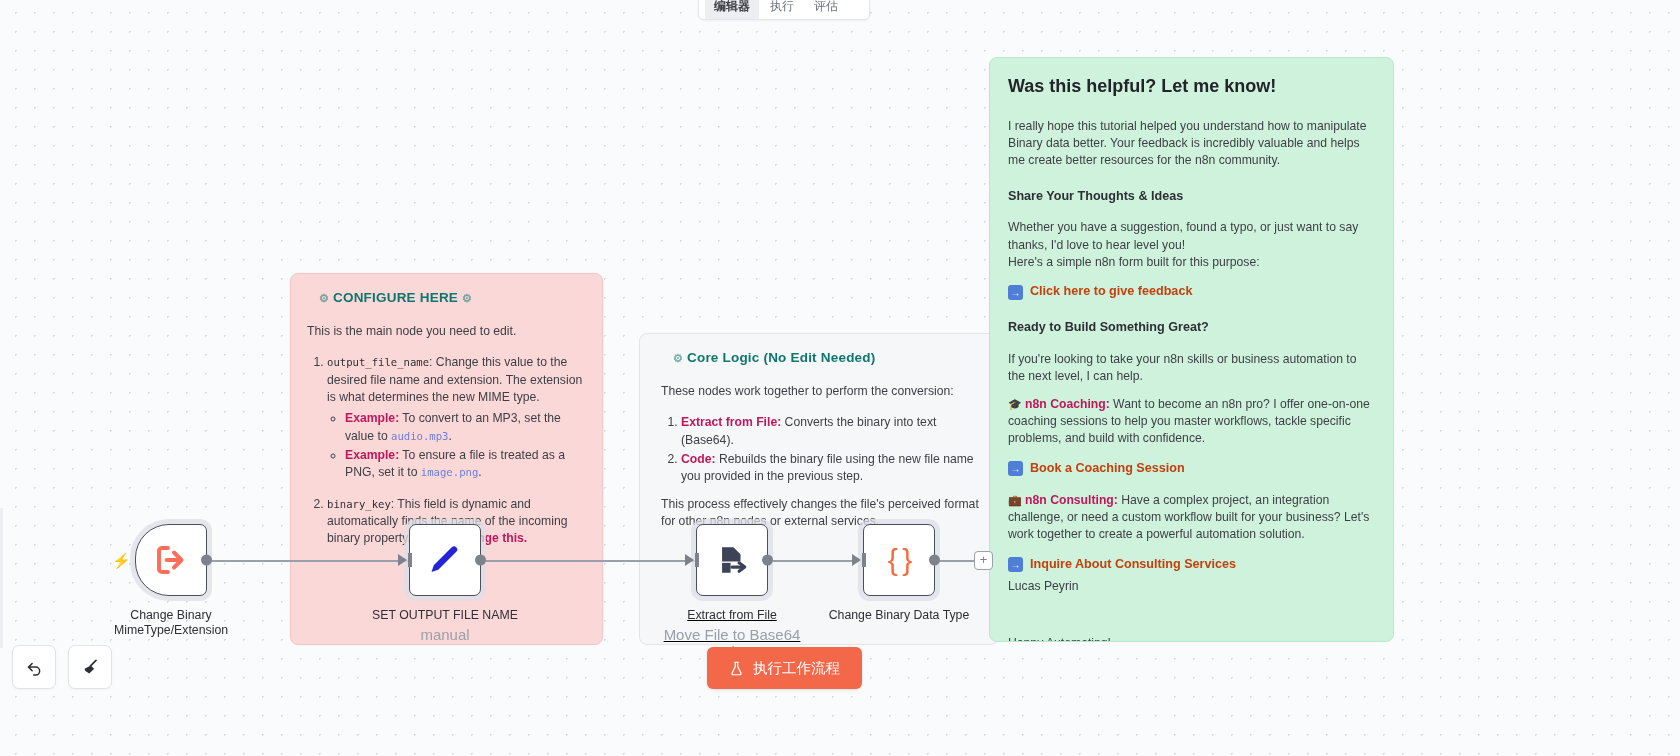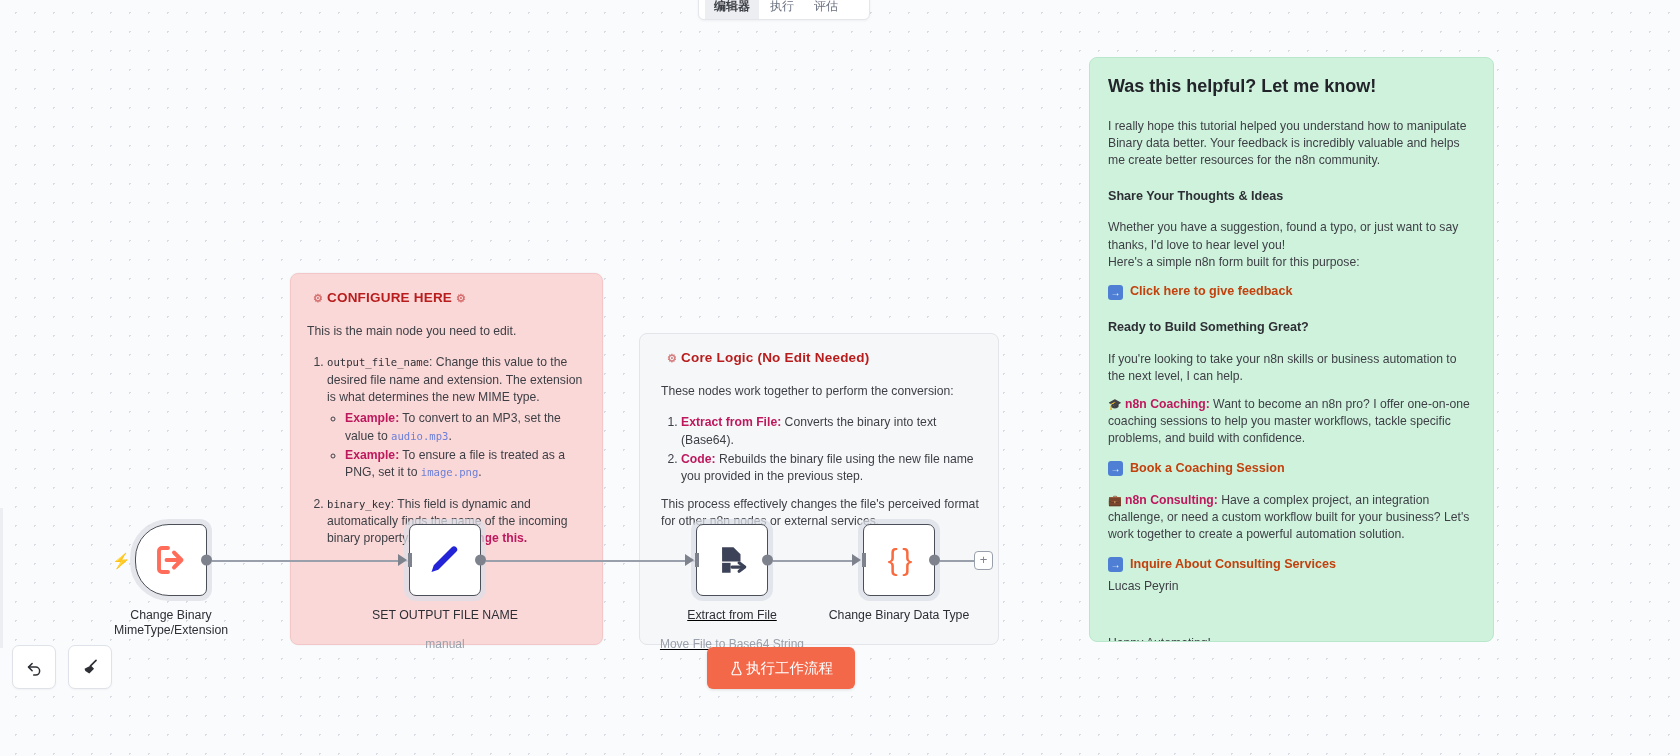--- a/index.html
+++ b/index.html
@@ -56,24 +56,24 @@
   }
   .sticky.white {
     background: #f6f7f9;
     border: 1px solid #e3e5ea;
   }
   .sticky.green {
     background: #cff2dd;
     border: 1px solid #b9e7cc;
   }
   .sticky h3 {
-    margin: 0 0 16px 6px;
+    margin: 0 0 16px 12px;
     font-size: 13.5px;
     font-weight: 700;
-    color: #b91c1c;
+    color: #0f766e;
     letter-spacing: .2px;
   }
   .sticky h1.big {
     margin: 0 0 18px 0;
     font-size: 18px;
     font-weight: 700;
     color: #22242a;
   }
   .sticky h4 {
     margin: 18px 0 14px 0;
@@ -121,22 +121,22 @@
   .node-box.trigger { border-radius: 34px 7px 7px 34px; }
   .node-label {
     margin-top: 12px;
     font-size: 12.3px;
     color: #2d2f35;
     line-height: 1.25;
     width: 150px;
     margin-left: auto; margin-right: auto;
   }
   .node-sub {
-    margin-top: 14px;
-    font-size: 12px;
+    margin-top: 3px;
+    font-size: 15px;
     color: #9aa0ab;
   }
   .bolt {
     position: absolute; left: -24px; top: 27px;
     color: #ff6d5a; font-size: 15px;
   }
   .dot-out {
     position: absolute; right: -5.5px; top: 50%;
     width: 11px; height: 11px; border-radius: 50%;
     background: #7d828c; transform: translateY(-50%);
@@ -179,21 +179,21 @@
     box-shadow: 0 1px 2px rgba(0,0,0,.04);
   }
   .exec-btn {
     position: absolute;
     left: 707px; top: 647px;
     height: 42px;
     background: #f4684a;
     border-radius: 6px;
     color: #fff;
     display: flex; align-items: center; justify-content: center;
-    gap: 2px;
+    gap: 9px;
     padding: 16px 22px;
     font-size: 14.5px;
     box-shadow: 0 1px 3px rgba(0,0,0,.12);
   }
   .left-edge {
     position: absolute; left: 0; top: 508px;
     width: 3px; height: 140px;
     background: #eceef2;
   }
 </style>
@@ -245,21 +245,21 @@
       <li>
         <b>Extract from File:</b><span> Converts the binary into text (Base64).</span>
       </li>
       <li>
         <b>Code:</b><span> Rebuilds the binary file using the new file name you provided in the previous step.</span>
       </li>
     </ol>
     <p class="note-sub">This process effectively changes the file's perceived format for other n8n nodes or external services.</p>
   </div>
 
-  <div class="sticky green" style="left:1089px; top:57px; width:405px; height:585px; padding:16px 18px;">
+  <div class="sticky green" style="left:989px; top:57px; width:405px; height:585px; padding:16px 18px;">
     <h1 class="big">Was this helpful? Let me know!</h1>
     <p>I really hope this tutorial helped you understand how to manipulate Binary data better. Your feedback is incredibly valuable and helps me create better resources for the n8n community.</p>
     <h4>Share Your Thoughts &amp; Ideas</h4>
     <p style="margin-bottom:0;">Whether you have a suggestion, found a typo, or just want to say thanks, I'd love to hear level you!</p>
     <p>Here's a simple n8n form built for this purpose:</p>
     <div class="link-row">
       <span class="link-ico">→</span>
       <span class="link-txt">Click here to give feedback</span>
     </div>
     <h4>Ready to Build Something Great?</h4>

